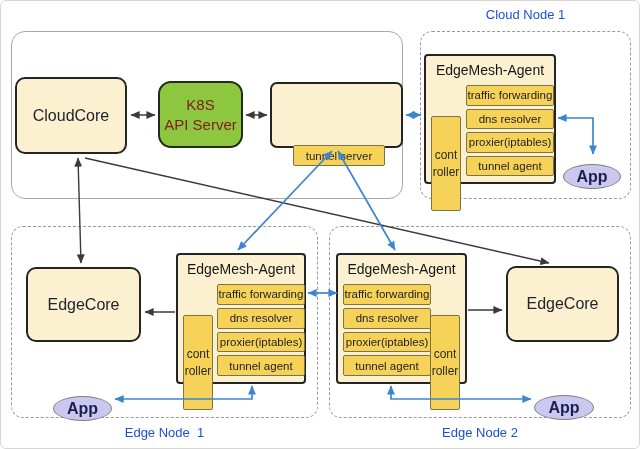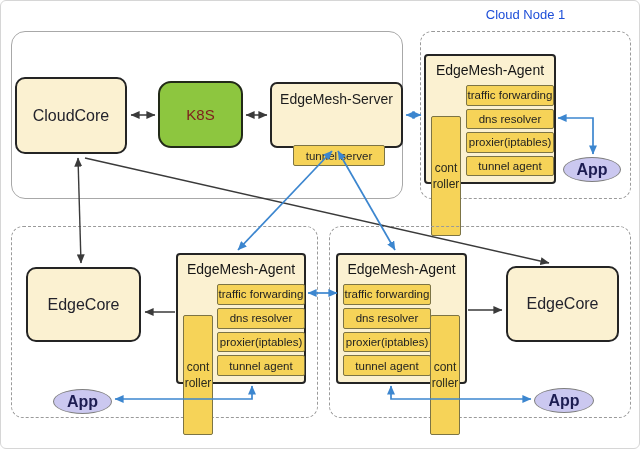--- a/index.html
+++ b/index.html
@@ -18,25 +18,25 @@
   .group-label{font-size:13px;color:#1d4ed8;white-space:pre;}
 
   .big-node{background:var(--cream);border:2.3px solid var(--box_border);border-radius:10px;font-size:16px;color:#23232c;text-align:center;}
   .green-node{background:var(--green);border:2.3px solid #222a18;border-radius:13px;font-size:15px;color:#7f1d1d;line-height:1.3;}
   .server-box{background:var(--cream);border:2.3px solid var(--box_border);border-radius:7px;}
   .server-title{left:0;right:0;top:7px;font-size:14px;color:#1d1d1d;text-align:center;}
   .yellow-box{background:var(--yellow);border:1.2px solid var(--yellow_border);border-radius:2px;margin-top:31px;}
 
   .agent{background:var(--cream);border:2.3px solid var(--box_border);border-radius:4px;padding-left:20px;}
   .agent-title{left:0;right:0;top:6px;font-size:14px;color:#161616;text-align:center;}
-  .controller{top:29px;width:30px;height:120px;font-size:12px;line-height:1.35;color:#2a2a1e;}
+  .controller{top:29px;width:30px;height:95px;font-size:12px;line-height:1.35;color:#2a2a1e;}
   .modules{top:29px;bottom:6px;width:88px;display:flex;flex-direction:column;gap:3px;}
   .module{flex:1;font-size:11.5px;color:#222;background:var(--yellow);border:1.2px solid var(--yellow_border);border-radius:2px;display:flex;align-items:center;justify-content:center;white-space:nowrap;}
 
-  .app{background:var(--lavender);border:1.4px solid #7f7f7f;border-radius:50%;font-size:16px;font-weight:bold;color:var(--app_ink);}
+  .app{background:var(--lavender);border:1.4px solid #7f7f7f;border-radius:50%;font-size:16px;font-weight:bold;color:var(--app_ink);margin-top:7px;}
 
   svg.arrows{position:absolute;left:0;top:0;pointer-events:none;}
   .ln-k{stroke:var(--black_arrow);stroke-width:1.4;fill:none;}
   .ln-b{stroke:var(--blue);stroke-width:1.7;fill:none;}
   .mk-k{fill:var(--black_arrow);}
   .mk-b{fill:var(--blue);}
 </style>
 </head>
 <body>
 
@@ -47,25 +47,25 @@
   <div class="abs dashed-box" style="left:419px;top:30px;width:211px;height:168px;"></div>
   <div class="abs group-label center" style="left:419px;top:5px;width:211px;height:16px;">Cloud Node 1</div>
 
   <div class="abs big-node center" style="left:14px;top:76px;width:112px;height:77px;">
     <span>CloudCore</span>
   </div>
 
   <div class="abs green-node center" style="left:157px;top:80px;width:85px;height:67px;">
     <span>
       <span style="display:block;">K8S</span>
+      <span style="display:block;">API Server</span>
     </span>
   </div>
 
   <div class="abs server-box" style="left:269px;top:81px;width:133px;height:66px;">
-    <div class="abs server-title">EdgeMesh-Server</div>
     <div class="abs yellow-box center" style="left:21px;top:30px;width:92px;height:21px;font-size:11.5px;">tunnel server</div>
   </div>
 
   <div class="abs agent" style="left:423px;top:53px;width:132px;height:130px;">
     <div class="abs agent-title">EdgeMesh-Agent</div>
     <div class="abs yellow-box center controller" style="left:5px;">
       <span>
         <span style="display:block;">cont</span>
         <span style="display:block;">roller</span>
       </span>
@@ -74,20 +74,21 @@
       <div class="module">traffic forwarding</div>
       <div class="module">dns resolver</div>
       <div class="module">proxier(iptables)</div>
       <div class="module">tunnel agent</div>
     </div>
   </div>
 
   <div class="abs app center" style="left:562px;top:156px;width:58px;height:25px;">App</div>
 
   <div class="abs dashed-box" style="left:10px;top:225px;width:307px;height:192px;"></div>
+  <div class="abs group-label center" style="left:10px;top:423px;width:307px;height:16px;">Edge Node  1</div>
 
   <div class="abs big-node center" style="left:25px;top:266px;width:115px;height:75px;">
     <span>EdgeCore</span>
   </div>
 
   <div class="abs agent" style="left:175px;top:252px;width:130px;height:131px;">
     <div class="abs agent-title">EdgeMesh-Agent</div>
     <div class="abs yellow-box center controller" style="left:5px;">
       <span>
         <span style="display:block;">cont</span>
@@ -98,20 +99,21 @@
       <div class="module">traffic forwarding</div>
       <div class="module">dns resolver</div>
       <div class="module">proxier(iptables)</div>
       <div class="module">tunnel agent</div>
     </div>
   </div>
 
   <div class="abs app center" style="left:52px;top:388px;width:59px;height:25px;">App</div>
 
   <div class="abs dashed-box" style="left:328px;top:225px;width:302px;height:192px;"></div>
+  <div class="abs group-label center" style="left:328px;top:423px;width:302px;height:16px;">Edge Node 2</div>
 
   <div class="abs agent" style="left:335px;top:252px;width:131px;height:131px;">
     <div class="abs agent-title">EdgeMesh-Agent</div>
     <div class="abs modules" style="left:5px;">
       <div class="module">traffic forwarding</div>
       <div class="module">dns resolver</div>
       <div class="module">proxier(iptables)</div>
       <div class="module">tunnel agent</div>
     </div>
     <div class="abs yellow-box center controller" style="right:5px;">

